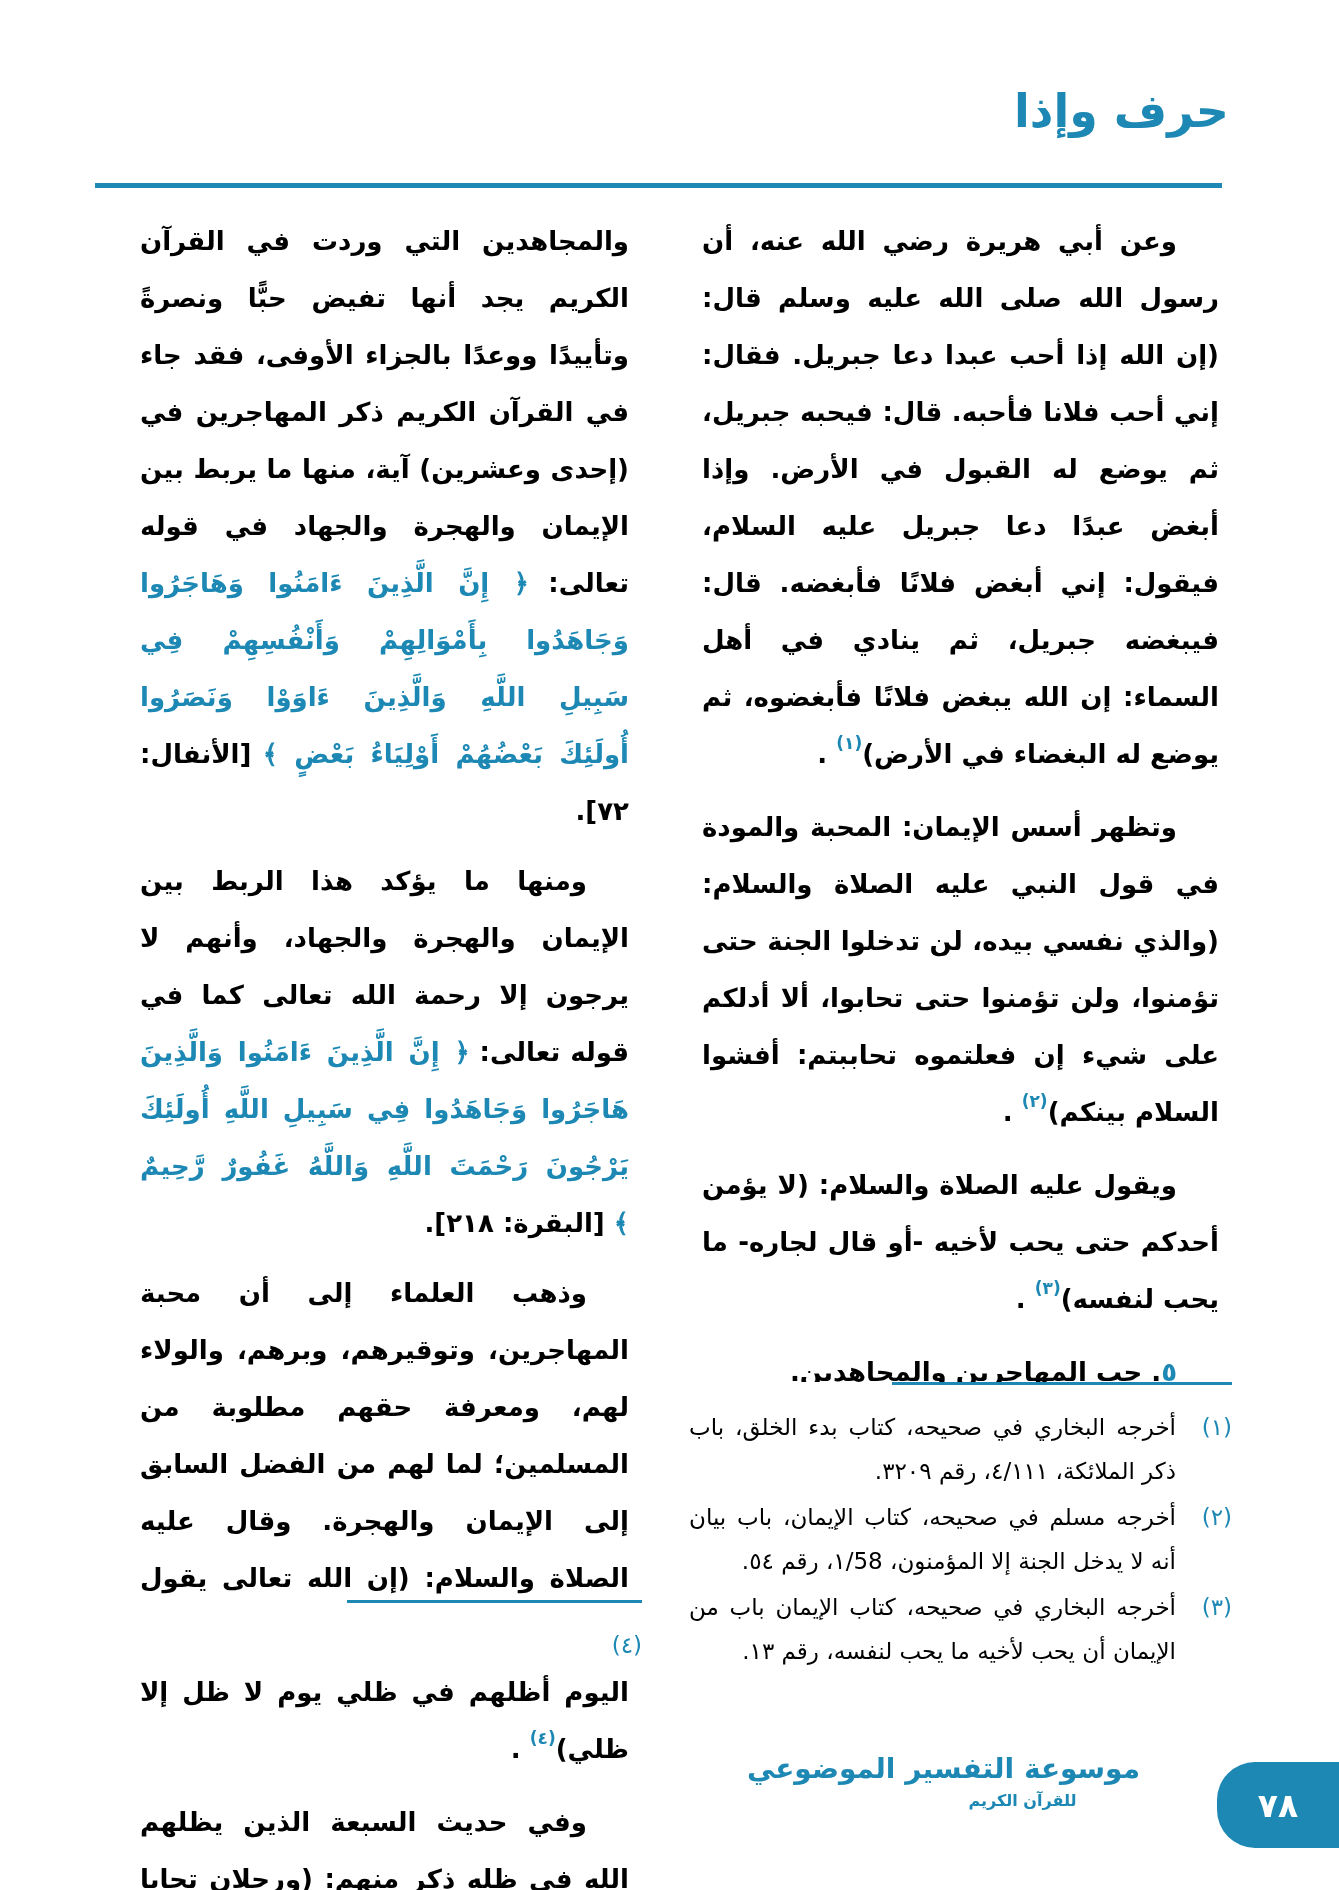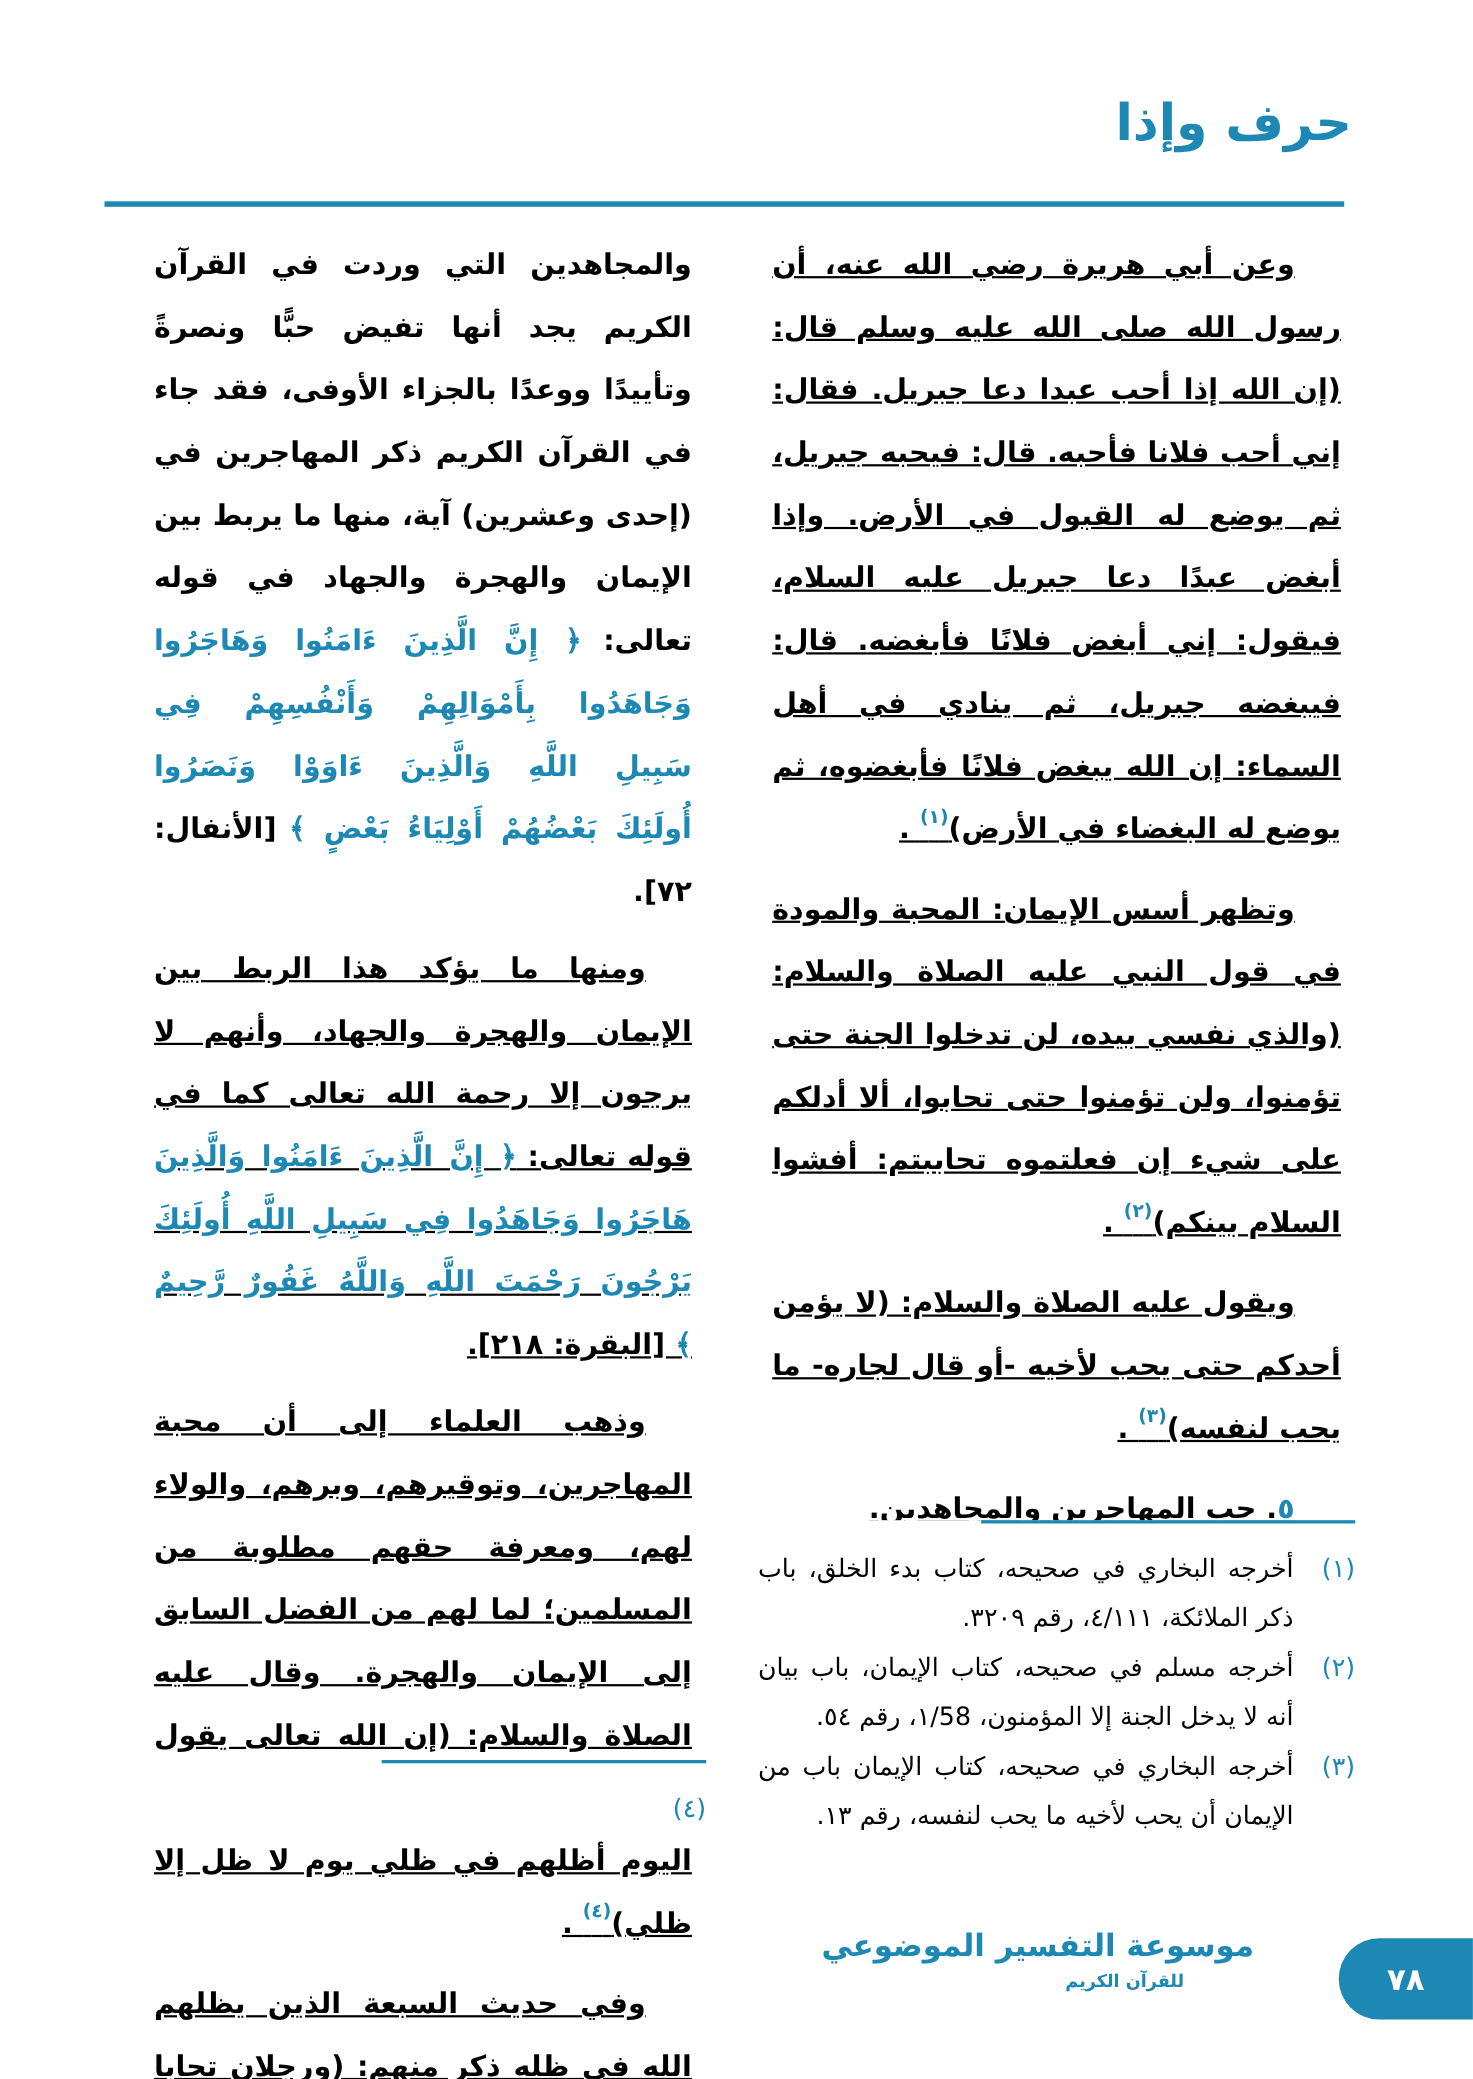--- a/index.html
+++ b/index.html
@@ -18,21 +18,21 @@
     background:#1c88b3;
   }
   
   .col{position:absolute;top:200px;text-align:justify;}
   .col1{right:107px;width:543px;}
   .col2{right:697px;width:515px;}
   p.body{
     margin:13px;font-size:26px;font-weight:bold;color:#000;
     line-height:57px;text-align:justify;
   }
-  .indent{text-indent:42px;text-decoration:underline;}
+  .indent{text-indent:42px;}
   .spread{text-align-last:justify;}
   .quran{color:#1c88b3;word-spacing:5px;}
   .ref{
     color:#1c88b3;font-size:17px;position:relative;top:-14px;
     font-weight:bold;white-space:nowrap;
   }
   .heading .hnum{color:#1c88b3;}
   
   .fnblock{position:absolute;background:#fff;}
   .fnblock1{top:1382px;right:107px;width:543px;}
@@ -44,24 +44,24 @@
   .fnnum{width:56px;flex-shrink:0;color:#1c88b3;}
   .fntext{flex:1;text-align:justify;}
   
   .logo{
     position:absolute;top:1752px;right:199px;width:235px;text-align:center;
     color:#1c88b3;font-weight:bold;
   }
   .logo .l1{font-size:28px;letter-spacing:-2px;white-space:nowrap;}
   .logo .l2{font-size:16px;margin-top:6px;}
   .pagebox{
-    position:absolute;top:1762px;right:0;width:122px;height:74px;
+    position:absolute;top:1762px;right:0;width:122px;height:86px;
     background:#1c88b3;border-radius:38px 0 0 38px;
     display:flex;align-items:center;justify-content:center;
-    color:#fff;font-size:28px;font-weight:bold;
+    color:#fff;font-size:33px;font-weight:bold;
   }
 </style>
 </head>
 <body>
 
 <div class="htitle">حرف وإذا</div>
 <div class="hrule"></div>
 
 <div class="col col1">
   <p class="body indent"><span>وعن أبي هريرة رضي الله عنه، أن رسول الله صلى الله عليه وسلم قال: (إن الله إذا أحب عبدا دعا جبريل. فقال: إني أحب فلانا فأحبه. قال: فيحبه جبريل، ثم يوضع له القبول في الأرض. وإذا أبغض عبدًا دعا جبريل عليه السلام، فيقول: إني أبغض فلانًا فأبغضه. قال: فيبغضه جبريل، ثم ينادي في أهل السماء: إن الله يبغض فلانًا فأبغضوه، ثم يوضع له البغضاء في الأرض)</span><span class="ref">(١)</span><span> .</span></p>

